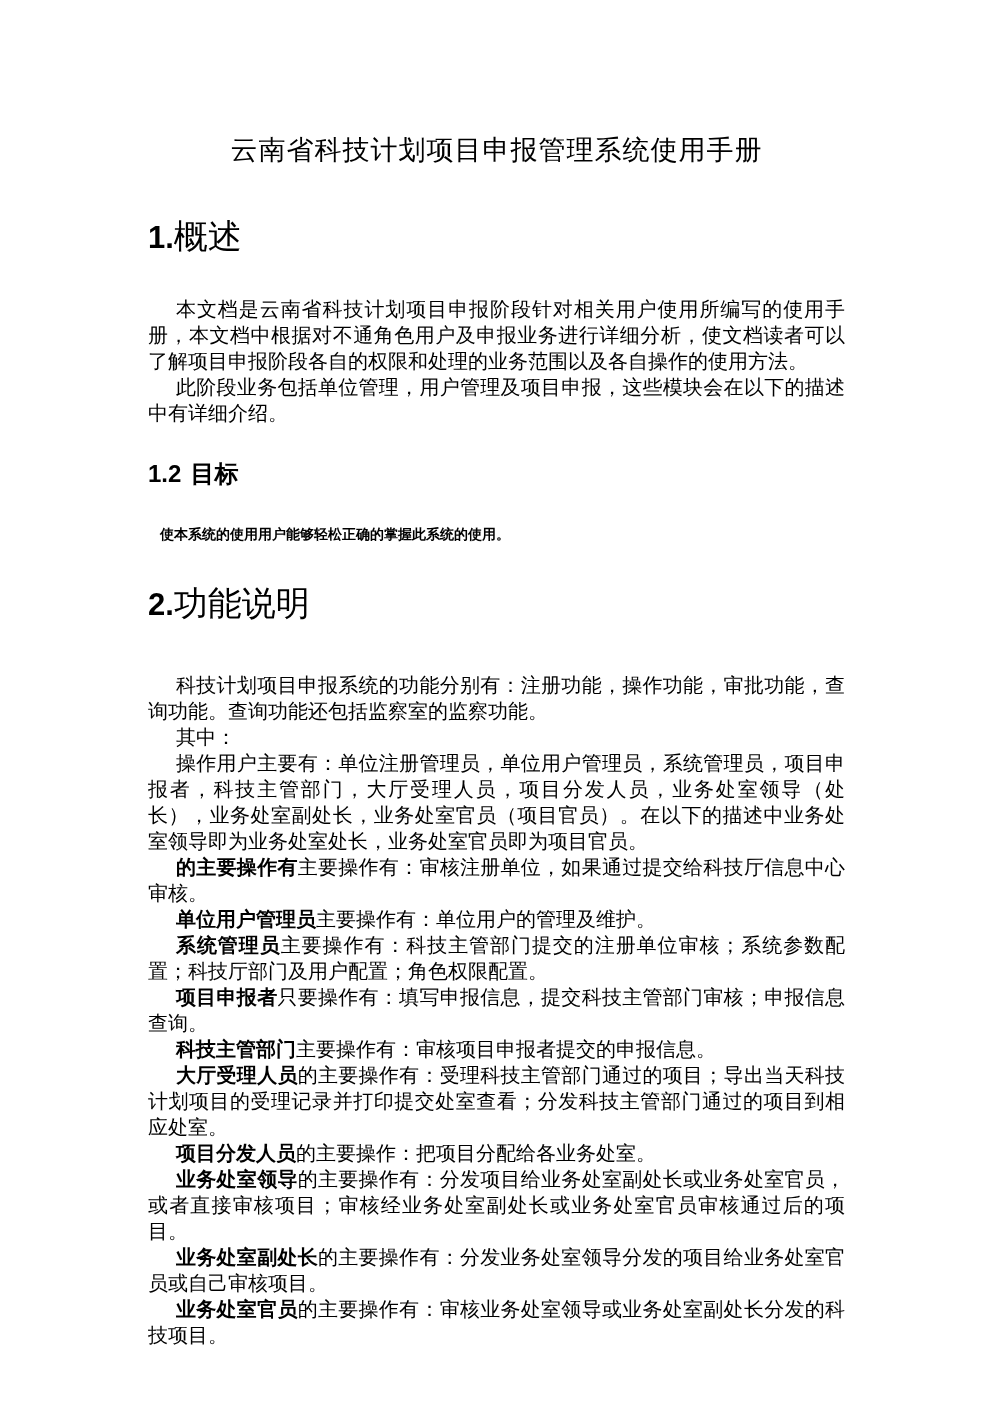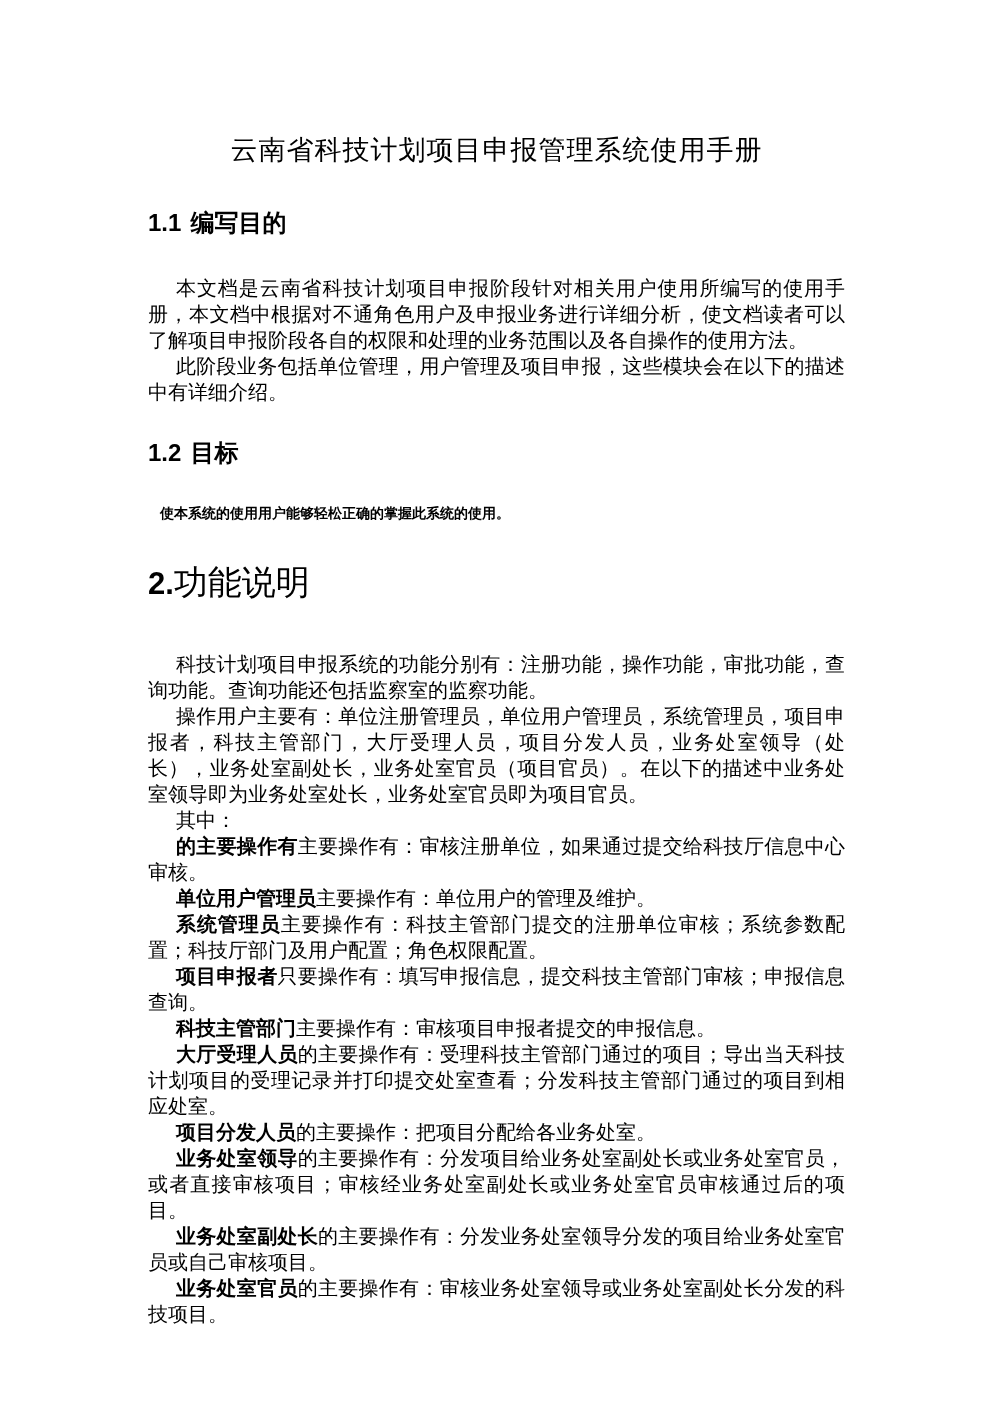--- a/index.html
+++ b/index.html
@@ -74,38 +74,38 @@
   }
   .role-name { font-weight: 700; }
 </style>
 </head>
 <body>
 
 <div class="page">
 
   <div class="doc-title">云南省科技计划项目申报管理系统使用手册</div>
 
+  <h1 class="doc-h1 first"><span class="hnum">1.</span><span class="htxt">概述</span></h1>
 
-  <h2 class="doc-h2 purpose"><span class="hnum">1.1</span><span class="htxt">编写目的</span></h2>
 
   <div class="body-block purpose-body">
     <p class="para indent">本文档是云南省科技计划项目申报阶段针对相关用户使用所编写的使用手册，本文档中根据对不通角色用户及申报业务进行详细分析，使文档读者可以了解项目申报阶段各自的权限和处理的业务范围以及各自操作的使用方法。</p>
     <p class="para indent">此阶段业务包括单位管理，用户管理及项目申报，这些模块会在以下的描述中有详细介绍。</p>
   </div>
 
   <h2 class="doc-h2 goal"><span class="hnum">1.2</span><span class="htxt">目标</span></h2>
 
   <p class="para goal-para">使本系统的使用用户能够轻松正确的掌握此系统的使用。</p>
 
   <h1 class="doc-h1 second"><span class="hnum">2.</span><span class="htxt">功能说明</span></h1>
 
   <div class="body-block functions-body">
     <p class="para indent">科技计划项目申报系统的功能分别有：注册功能，操作功能，审批功能，查询功能。查询功能还包括监察室的监察功能。</p>
+    <p class="para indent">其中：</p>
     <p class="para indent">操作用户主要有：单位注册管理员，单位用户管理员，系统管理员，项目申报者，科技主管部门，大厅受理人员，项目分发人员，业务处室领导（处长），业务处室副处长，业务处室官员（项目官员）。在以下的描述中业务处室领导即为业务处室处长，业务处室官员即为项目官员。</p>
-    <p class="para indent">其中：</p>
 
     <p class="para indent"><span class="role-name">的主要操作有</span><span>主要操作有：审核注册单位，如果通过提交给科技厅信息中心审核。</span></p>
 
     <p class="para indent"><span class="role-name">单位用户管理员</span><span>主要操作有：单位用户的管理及维护。</span></p>
 
     <p class="para indent"><span class="role-name">系统管理员</span><span>主要操作有：科技主管部门提交的注册单位审核；系统参数配置；科技厅部门及用户配置；角色权限配置。</span></p>
 
     <p class="para indent"><span class="role-name">项目申报者</span><span>只要操作有：填写申报信息，提交科技主管部门审核；申报信息查询。</span></p>
 
     <p class="para indent"><span class="role-name">科技主管部门</span><span>主要操作有：审核项目申报者提交的申报信息。</span></p>

